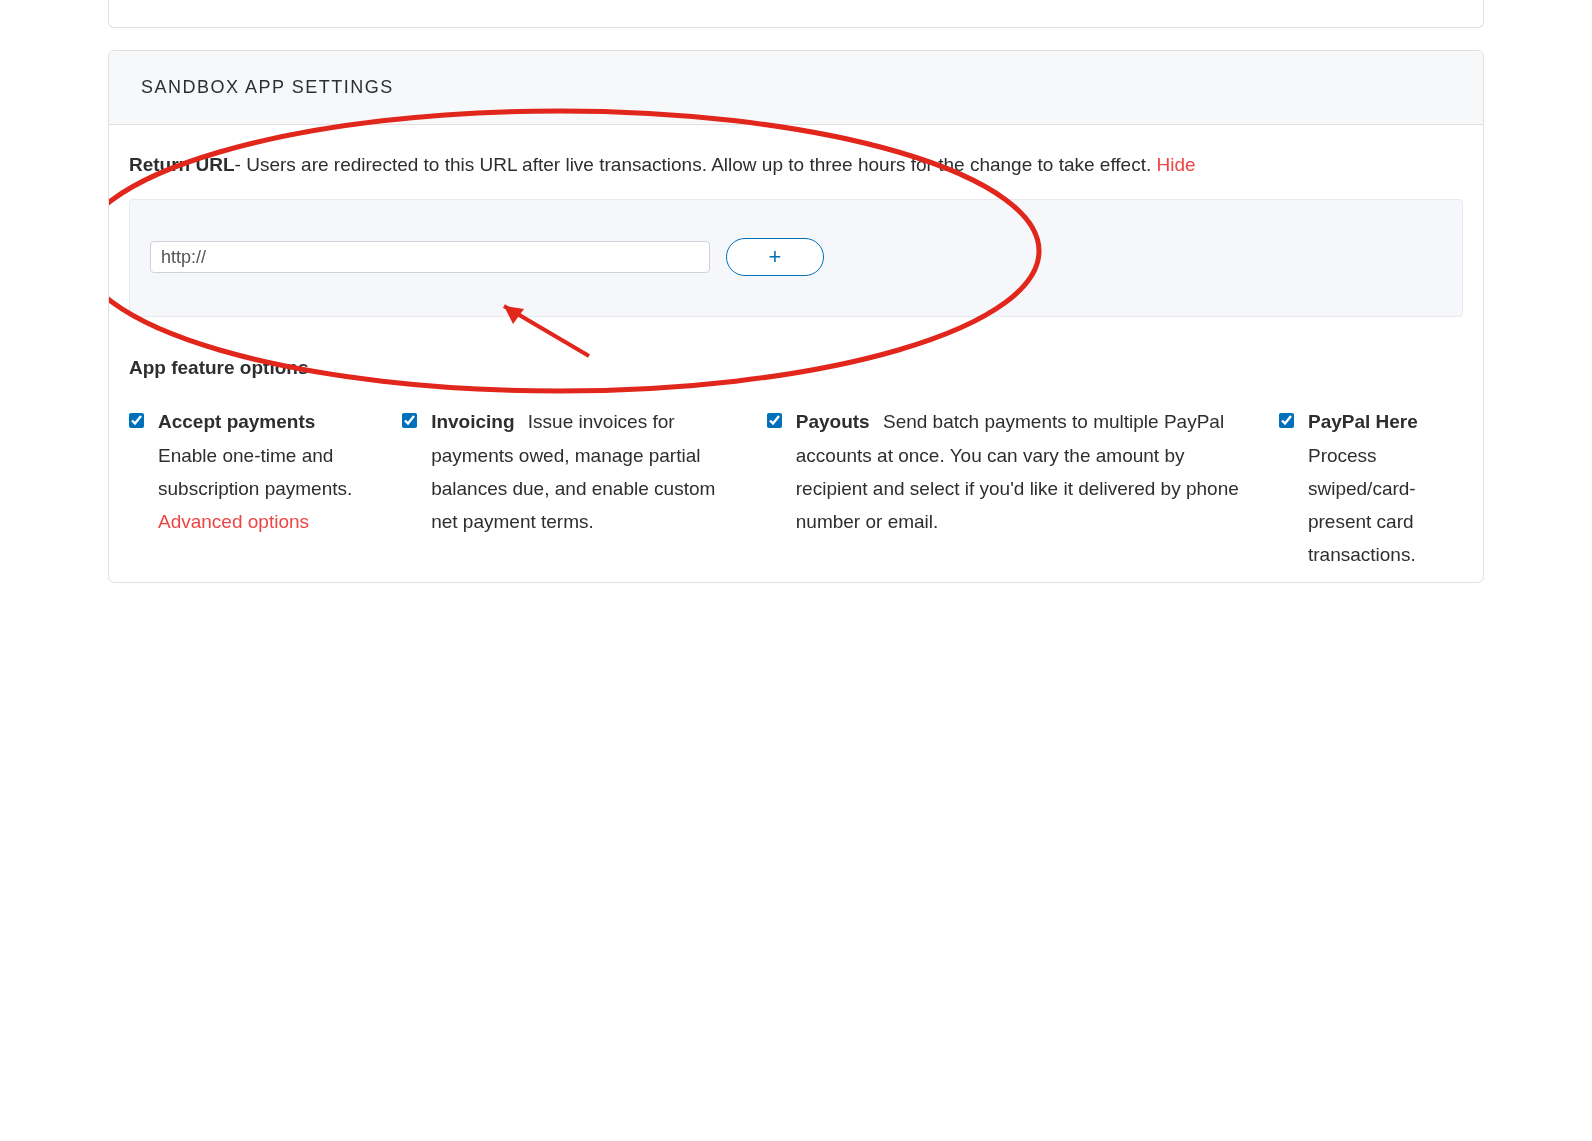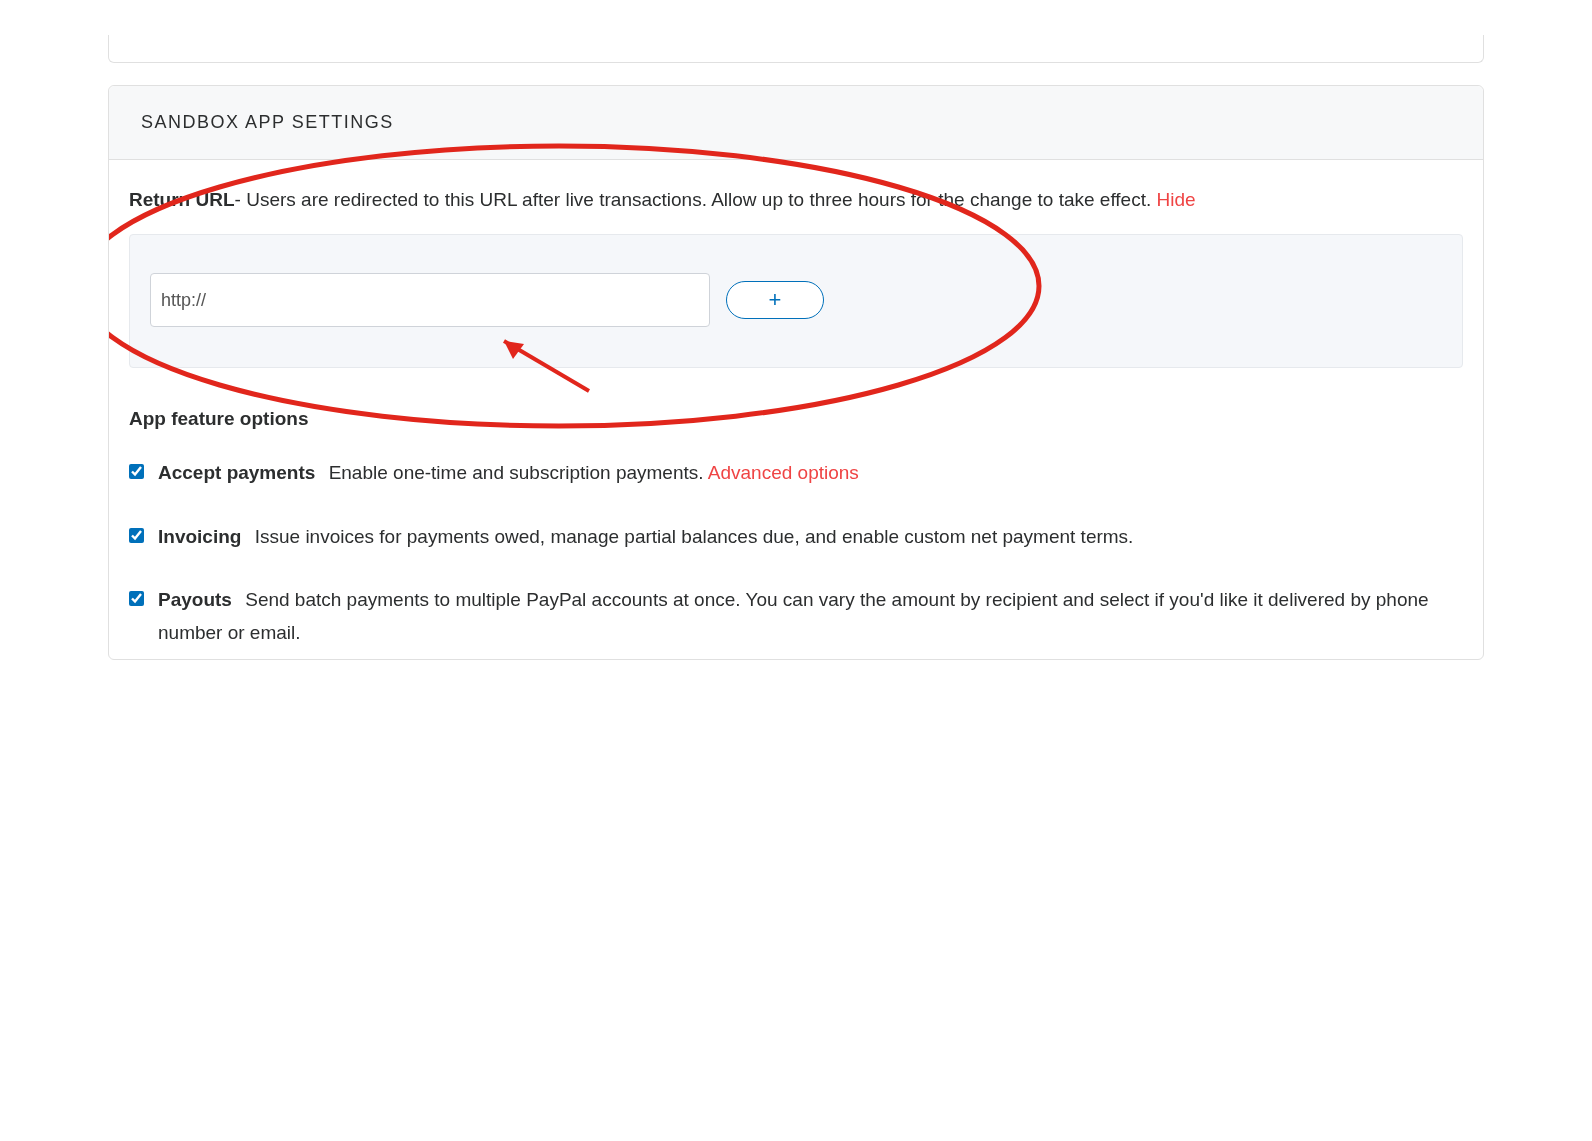--- a/index.html
+++ b/index.html
@@ -10,21 +10,20 @@
     body {
       font-family: -apple-system, BlinkMacSystemFont, "Segoe UI", Helvetica, Arial, sans-serif;
       background: #ffffff;
       font-size: 19px;
       color: #2c2e2f;
       padding: 0;
     }
     .page-wrapper {
       width: 1592px;
       padding: 0 108px 40px 108px;
-      margin-top: 35px;
     }
     .card-top-fragment {
       border: 1px solid #e0e0e0;
       border-radius: 0 0 6px 6px;
       border-top: none;
       height: 28px;
       margin-bottom: 22px;
       background: #ffffff;
     }
     .settings-card {
@@ -67,21 +66,21 @@
       border: 1px solid #e6e9ed;
       border-radius: 4px;
       padding: 38px 20px 40px 20px;
       display: flex;
       align-items: center;
       gap: 16px;
       margin-bottom: 40px;
     }
     .url-input {
       width: 560px;
-      height: 54px;
+      height: 32px;
       border: 1px solid #cfd3d9;
       border-radius: 4px;
       background: #ffffff;
       padding: 15px 10px;
       font-size: 18px;
       color: #555;
       font-family: inherit;
     }
     .add-button {
       width: 98px;
@@ -97,21 +96,21 @@
       justify-content: center;
       line-height: 1;
     }
     .section-heading {
       font-weight: 700;
       font-size: 19px;
       margin-bottom: 26px;
     }
     .feature-list {
       display: flex;
-      flex-direction: column;
+      flex-direction: row;
       gap: 30px;
     }
     .feature-row {
       display: flex;
       align-items: flex-start;
       gap: 14px;
       line-height: 1.75;
     }
     .feature-checkbox {
       width: 15px;
@@ -192,18 +191,25 @@
 
         <div class="feature-row">
           <input type="checkbox" class="feature-checkbox" checked="" style="">
           <div class="feature-text">
             <span class="feature-label">Payouts</span>
             <span>Send batch payments to multiple PayPal accounts at once. You can vary the amount by recipient and select if you'd like it delivered by phone number or email.</span>
           </div>
         </div>
 
 
+        <div class="feature-row">
+          <input type="checkbox" class="feature-checkbox" checked="" style="">
+          <div class="feature-text">
+            <span class="feature-label">PayPal Here</span>
+            <span>Process swiped/card-present card transactions.</span>
+          </div>
+        </div>
 
       </div>
 
     </div>
   </div>
 </div>
 
 </body></html>

